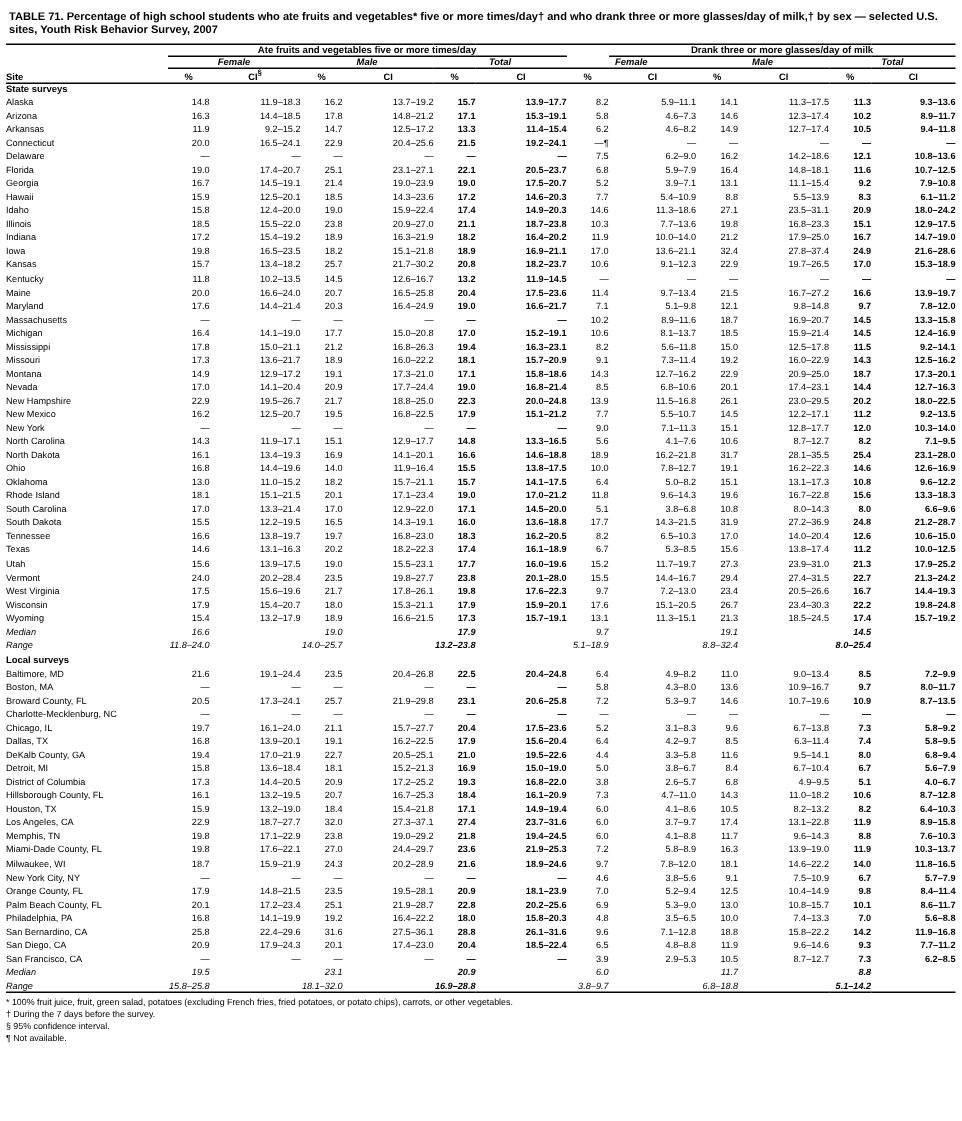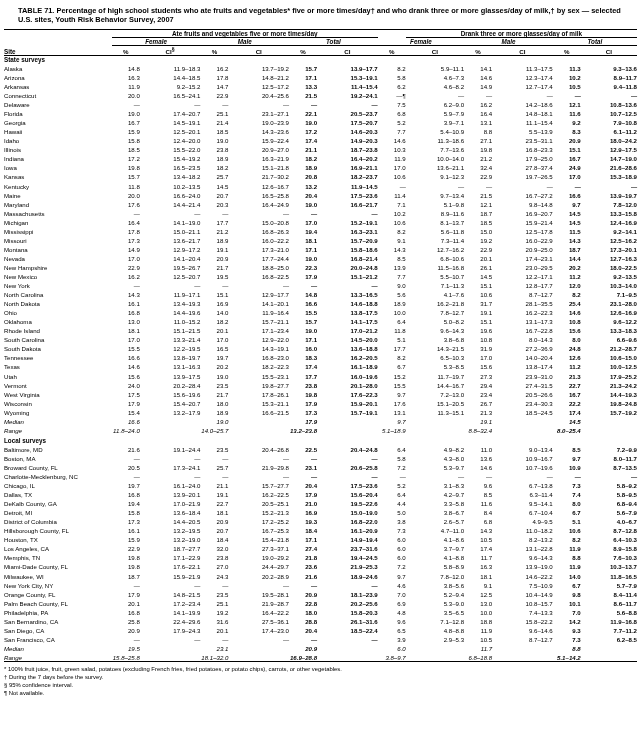--- a/index.html
+++ b/index.html
@@ -1,18 +1,18 @@
 <!DOCTYPE html>
 <html><head>
 <meta charset="utf-8">
 <style>
   html,body{margin:0;padding:0;background:#fff;}
   body{width:641px;font-family:"Liberation Sans",sans-serif;color:#000;}
   .page{width:641px;padding:4px 4px 6px 4px;box-sizing:border-box;}
-  .title{font-size:7.4px;font-weight:bold;line-height:9.4px;margin:2px 2px 4px 14px;}
+  .title{font-size:7.4px;font-weight:bold;line-height:9.4px;margin:2px 2px 4px 2px;}
   table.main{border-collapse:collapse;width:633px;font-size:6.1px;table-layout:fixed;}
   table.main td,table.main th{padding:0;vertical-align:bottom;}
   .grp{text-align:center;font-weight:bold;font-size:6.4px;padding-bottom:1px;}
   .sub{text-align:center;font-weight:bold;font-size:6.3px;font-style:italic;}
   .hdrrow td{padding-bottom:1px;}
   .colh{text-align:center;font-weight:bold;font-size:6.2px;}
   .siteh{font-weight:bold;font-size:6.3px;text-align:left;}
   .sect{font-weight:bold;font-size:6.3px;text-align:left;padding-top:2px;}
   .site{text-align:left;padding-left:0;}
   .num{text-align:right;padding-right:3px;}

